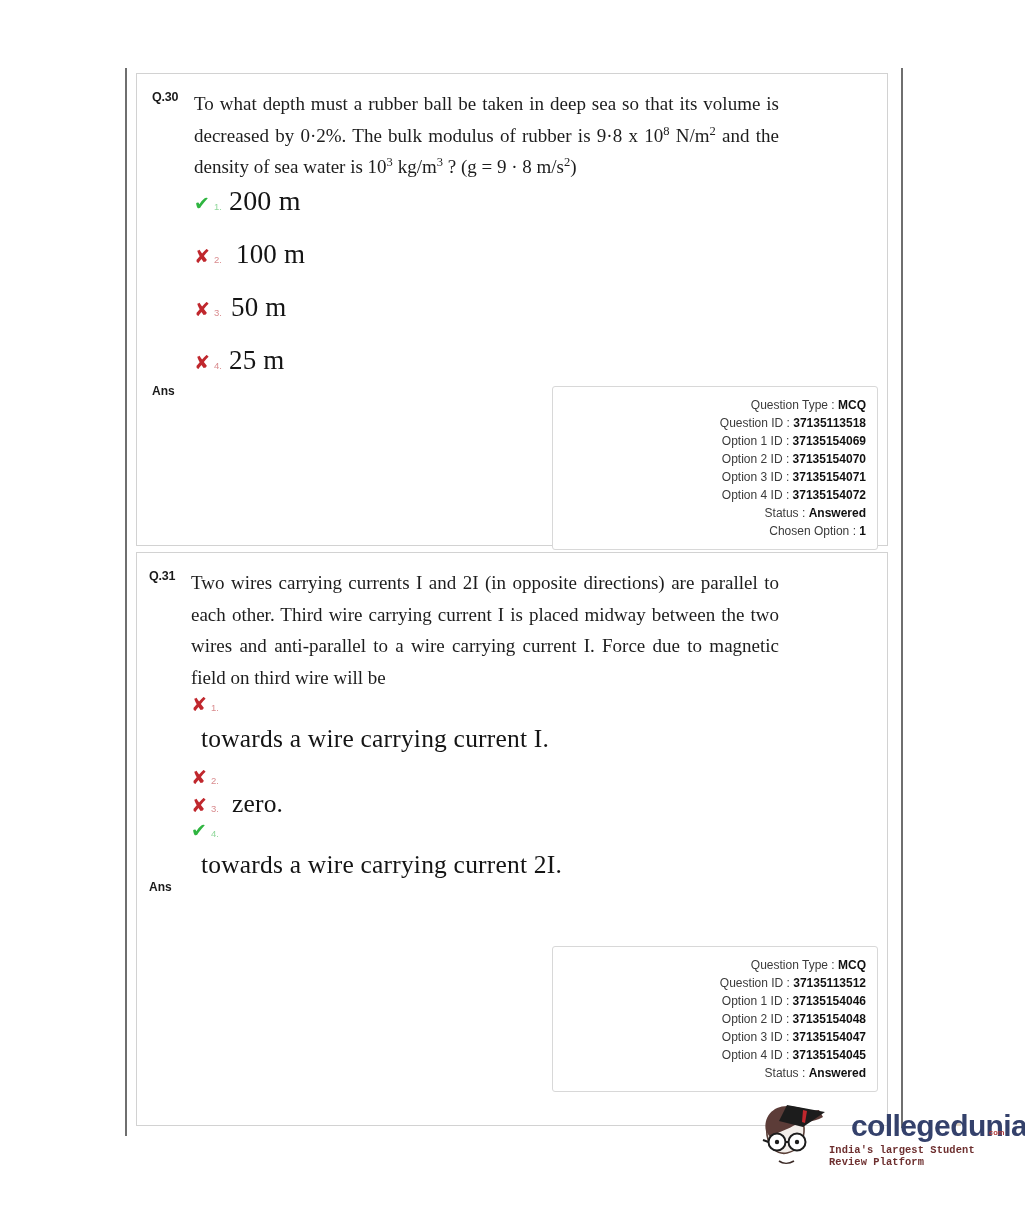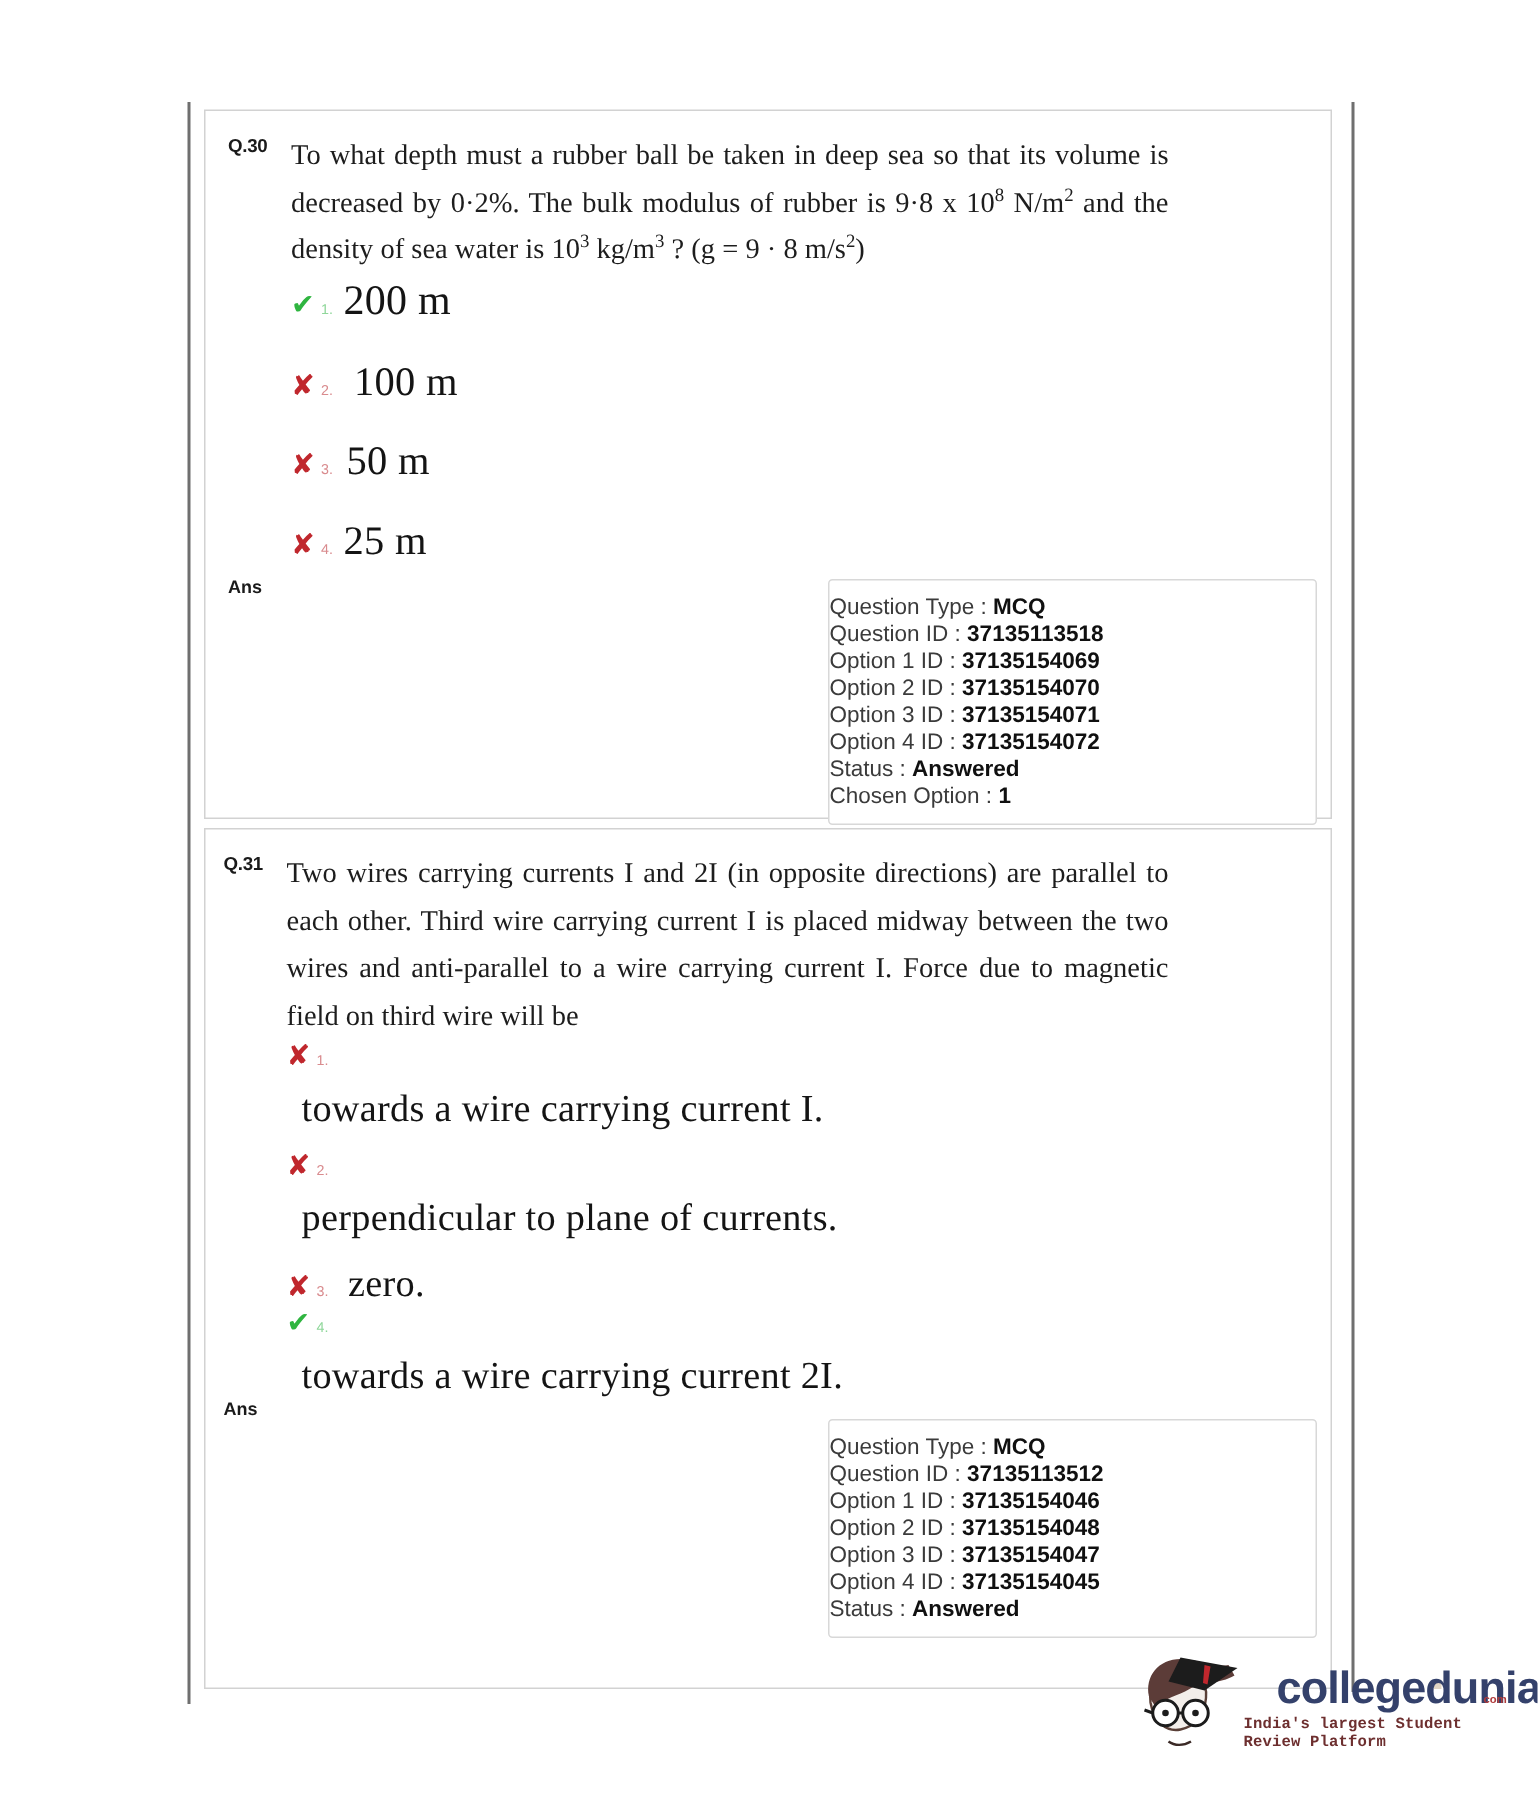--- a/index.html
+++ b/index.html
@@ -133,21 +133,22 @@
     width: 326px;
     border: 1px solid #d8d8d8;
     border-radius: 3px;
     background: #fff;
     padding: 9px 11px 9px 0;
     font-family: "Liberation Sans", sans-serif;
   }
   #meta-q30 { top: 312px; }
   #meta-q31 { top: 393px; }
   .meta-line {
-    font-size: 15px;
+    text-align: right;
+    font-size: 12px;
     line-height: 18px;
     color: #3b3b3b;
     white-space: nowrap;
   }
   .meta-line .mk { color: #3b3b3b; }
   .meta-line .mv { font-weight: bold; color: #101010; }
 
   
   .logo {
     position: absolute;
@@ -266,21 +267,20 @@
           <span class="markline">
             <span class="mark wrong">✘</span><span class="optnum wrong">1.</span>
           </span>
           <span class="opttext">towards a wire carrying current I.</span>
         </div>
 
         <div class="opt">
           <span class="markline">
             <span class="mark wrong">✘</span><span class="optnum wrong">2.</span>
           </span>
-          <span class="opttext">perpendicular to plane of currents.</span>
         </div>
 
         <div class="opt inline">
           <span class="markline">
             <span class="mark wrong">✘</span>
               <span class="optnum wrong">3.</span>
           </span>
           <span class="opttext">zero.</span>
         </div>
 

